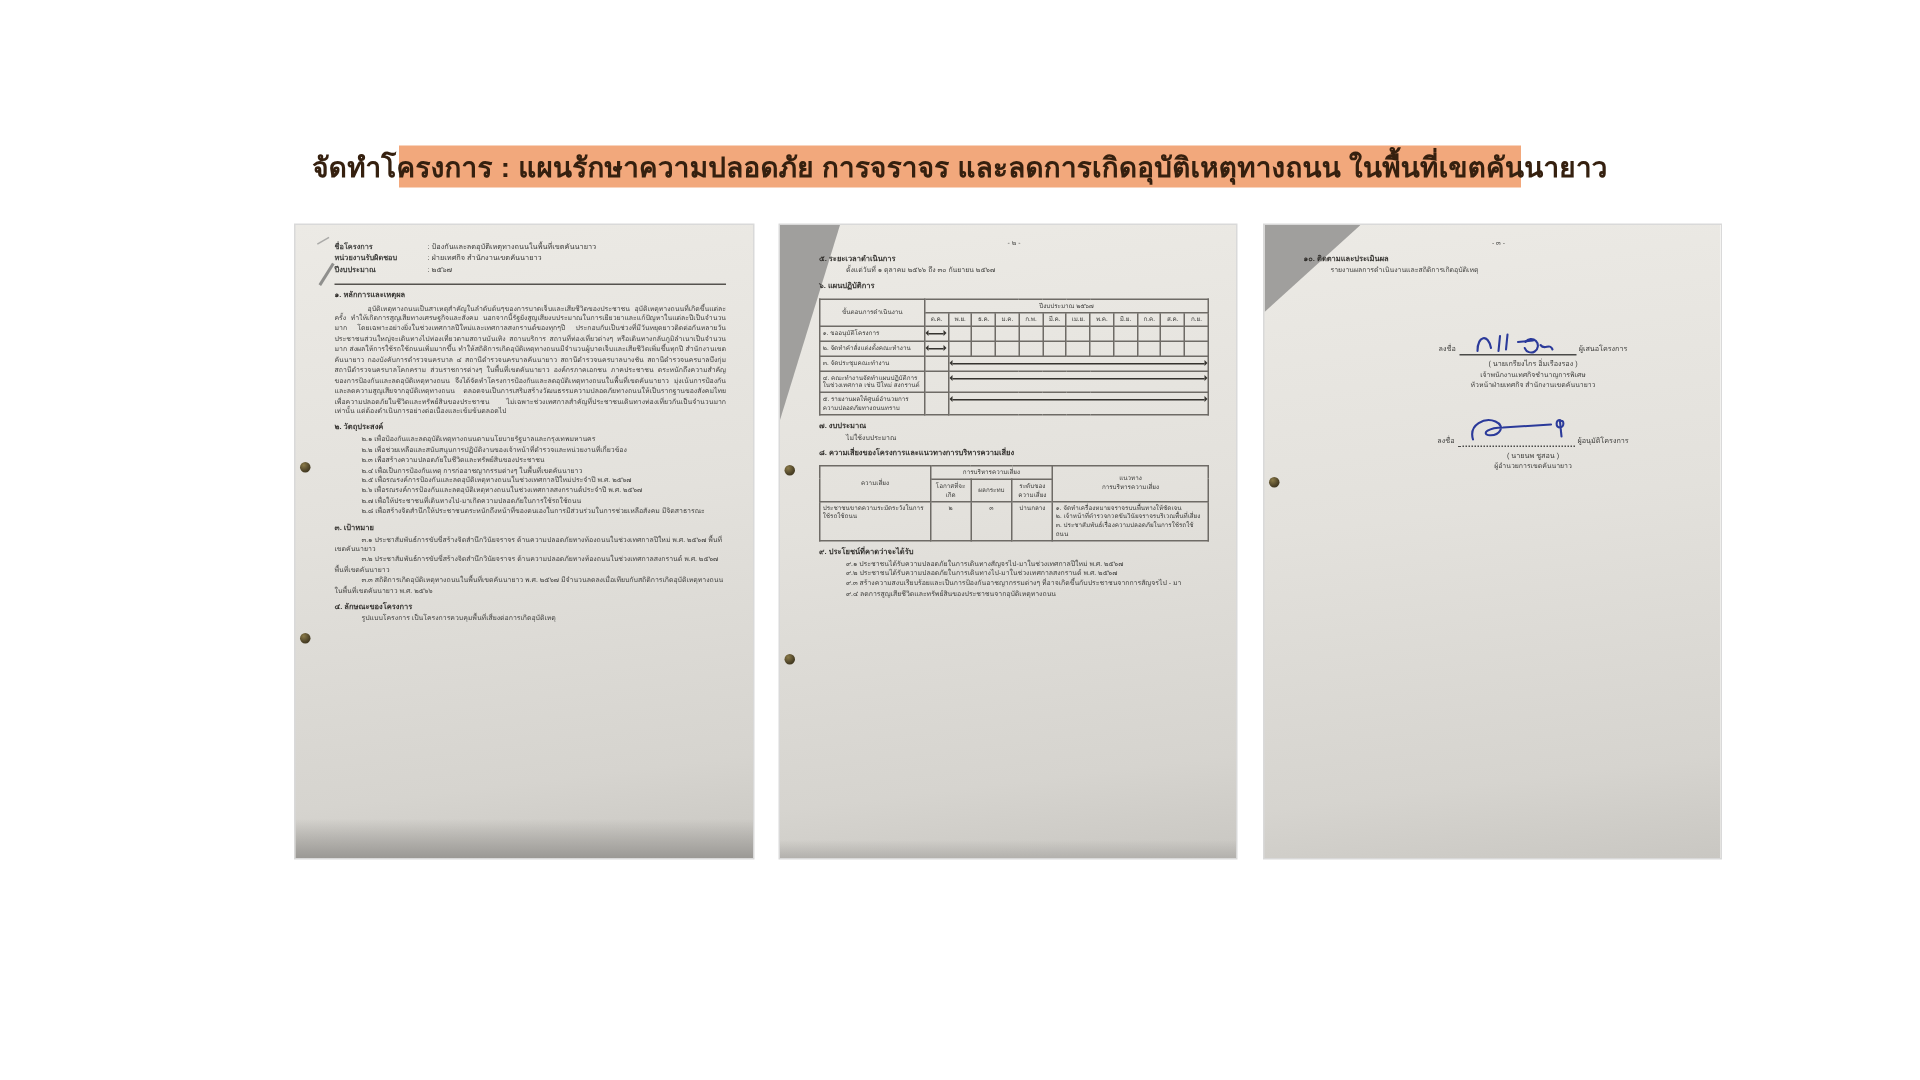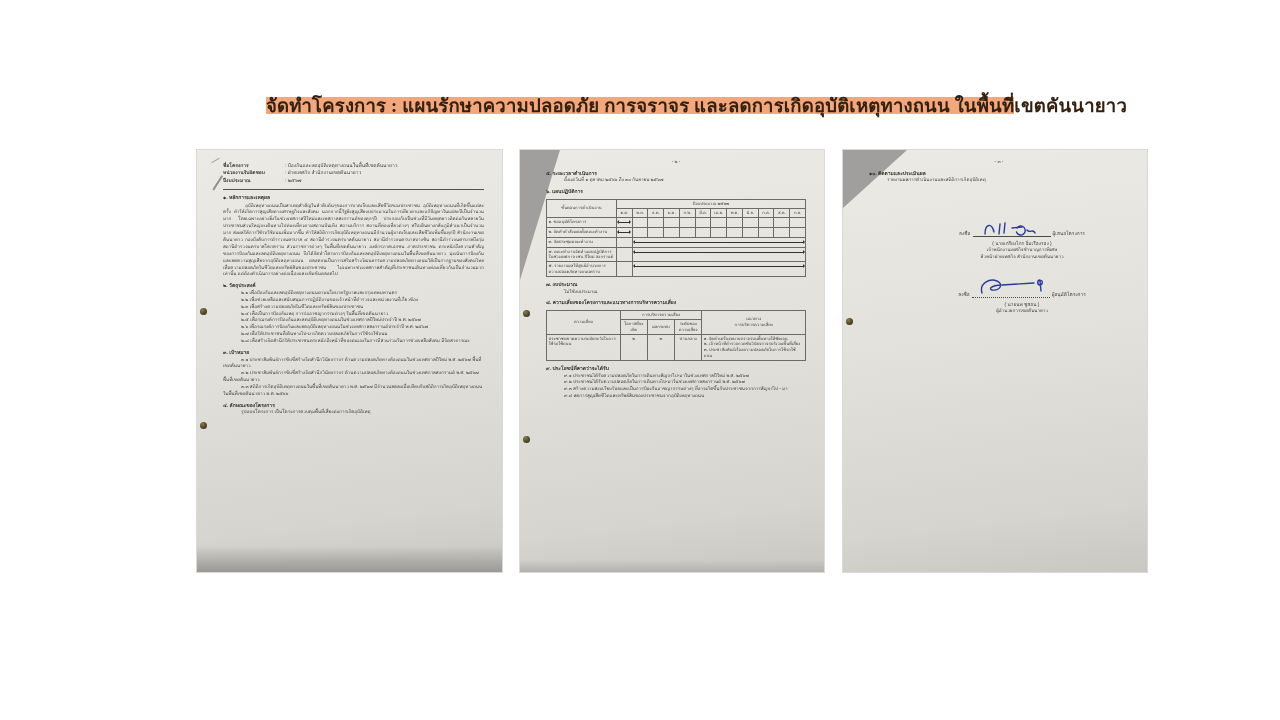--- a/index.html
+++ b/index.html
@@ -2,22 +2,22 @@
 <html><head>
 <meta charset="utf-8">
 <style>
   html,body{margin:0;padding:0;}
   body{
     width:1280px;height:720px;background:#ffffff;position:relative;overflow:hidden;
     font-family:"Liberation Sans","DejaVu Sans",sans-serif;color:#2a2a28;
   }
   
   .banner{
-    position:absolute;left:266px;top:97px;width:748px;height:17px;
-    background:#f2a87c;display:flex;align-items:center;justify-content:flex-start;font-family:Liberation Serif, serif;
+    position:absolute;left:266px;top:97px;width:748px;height:28px;
+    background:#f2a87c;display:flex;align-items:center;justify-content:center;
   }
   .banner .t{font-size:18.5px;font-weight:bold;color:#35200f;letter-spacing:.2px;white-space:nowrap;}
   
   .photo{
     position:absolute;top:150px;width:305px;height:422px;
     background:linear-gradient(173deg,#eceae5 0%,#e3e1dc 45%,#d6d4cf 85%,#c9c7c2 100%);
     box-shadow:0 0 0 1px #d9d9d9;
     overflow:hidden;
   }
   .photo.p1{left:197px;}

